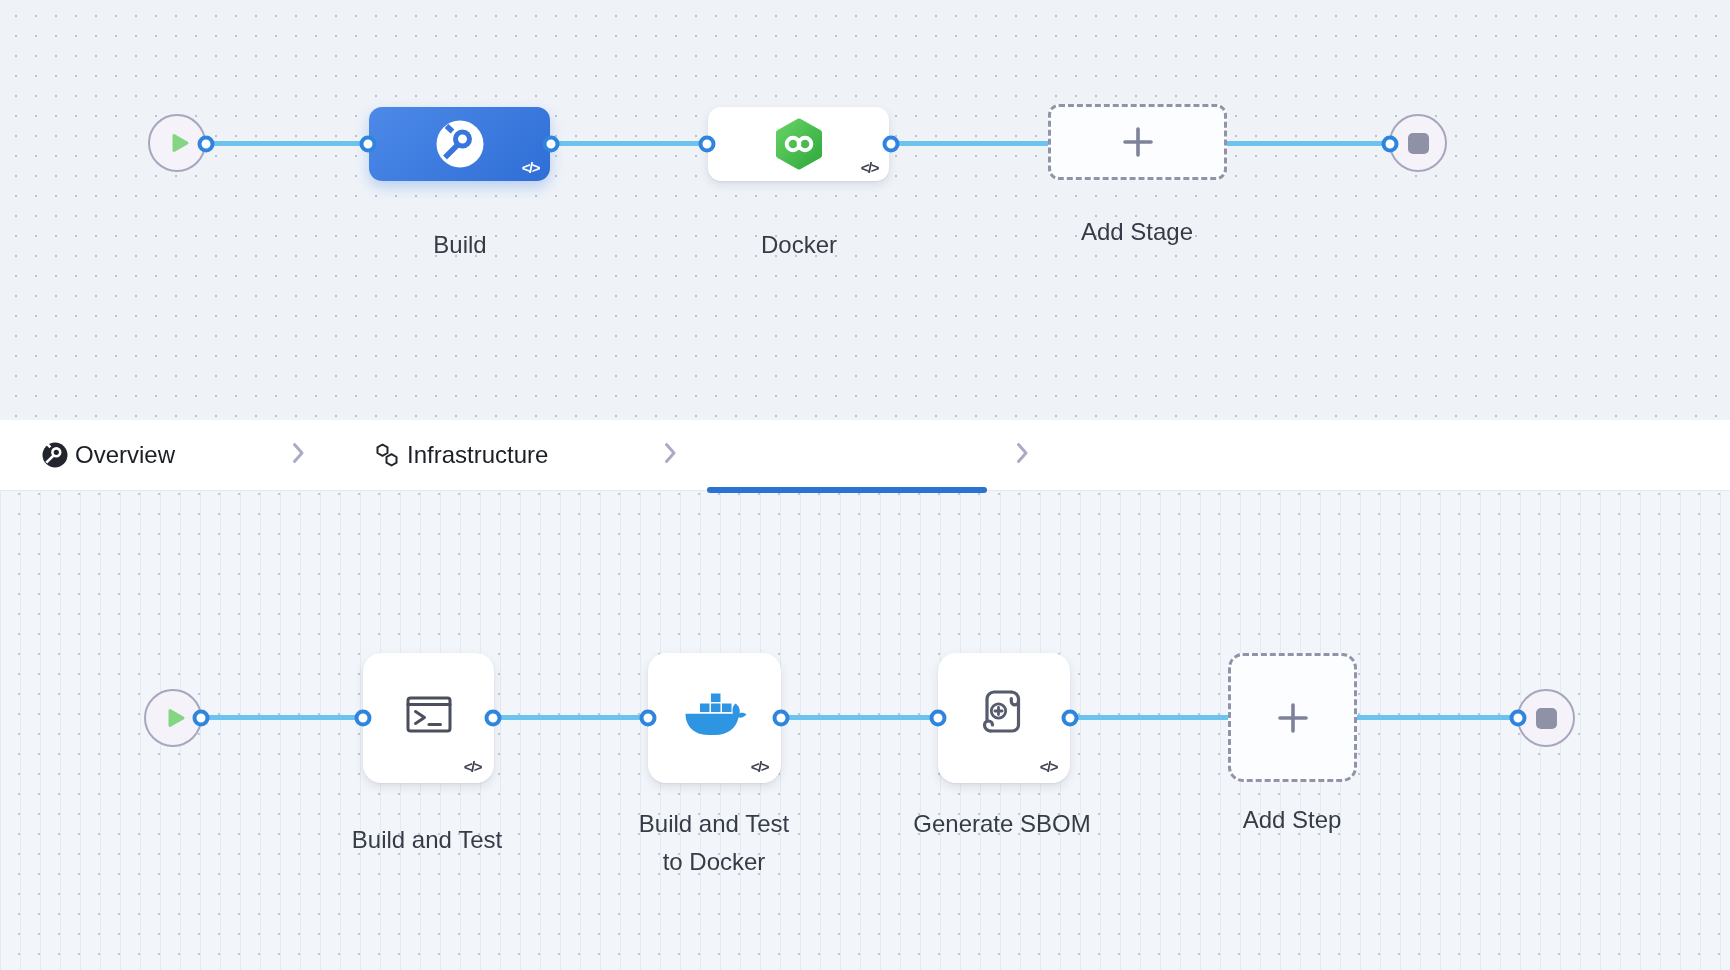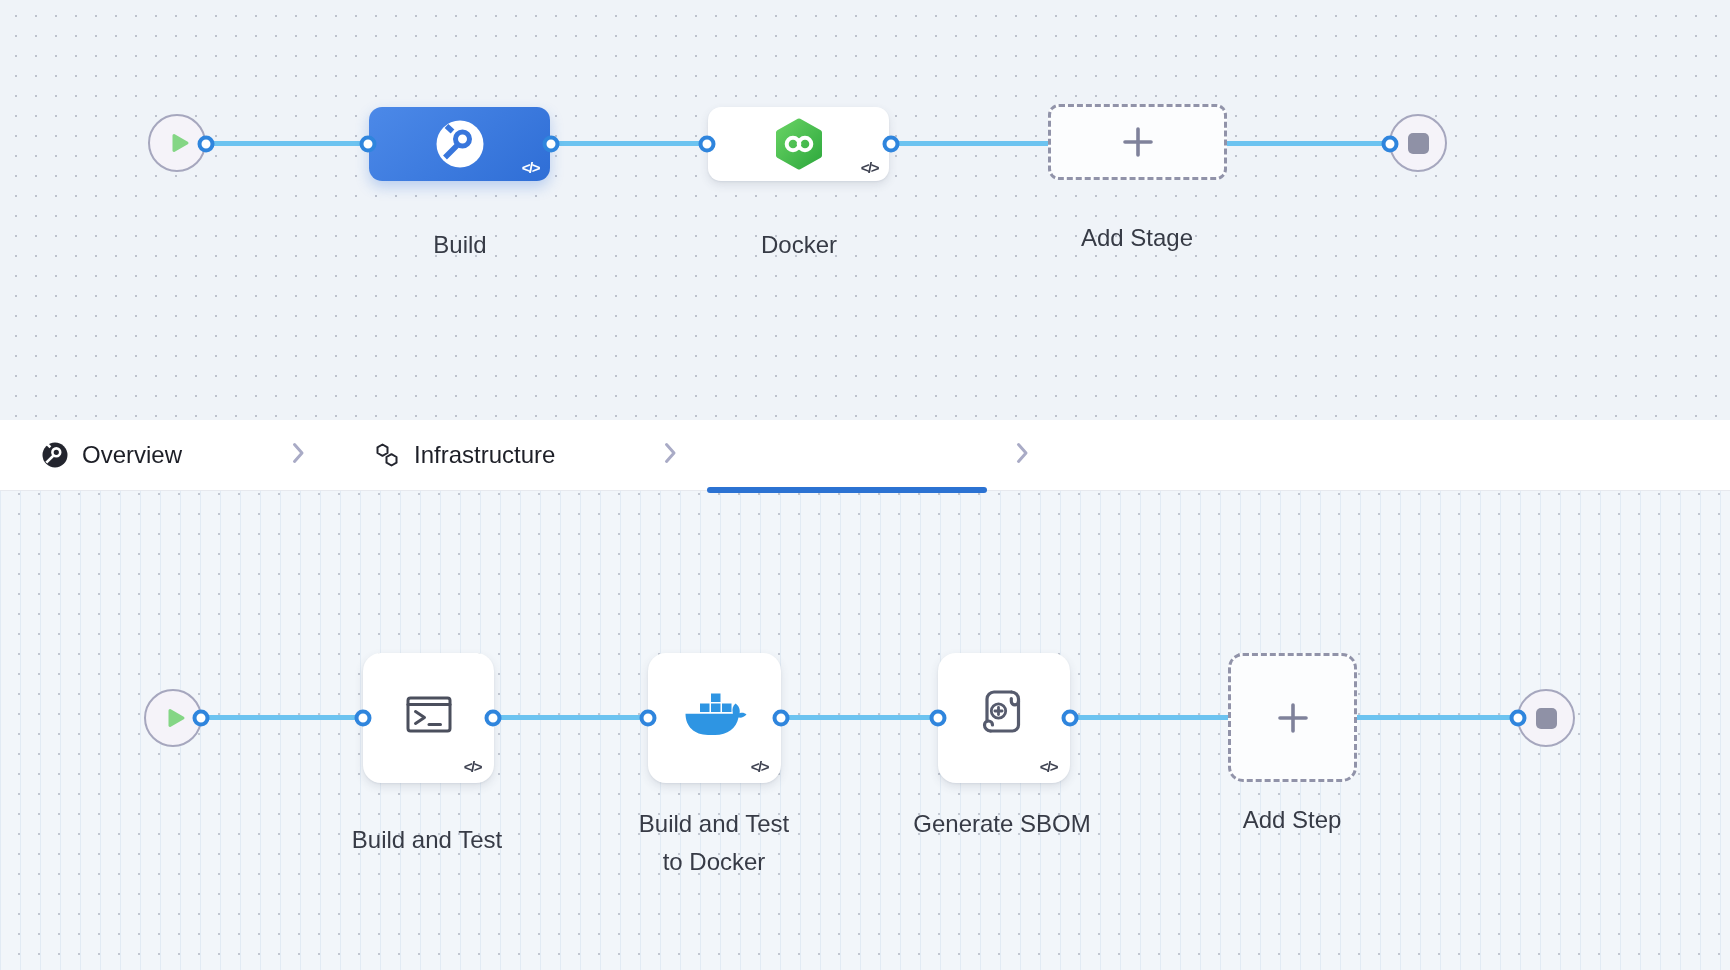--- a/index.html
+++ b/index.html
@@ -23,21 +23,21 @@
     background-position:9px 13px, 0 0;
   }
 
   
   .tabbar {
     position:absolute; left:0; top:420px; width:1730px; height:71px;
     background:#FFFFFF; border-bottom:1px solid #E7E9EE; z-index:6;
   }
   .tab {
     position:absolute; top:0; height:100%;
-    display:inline-flex; align-items:center; gap:12px;
+    display:inline-flex; align-items:center; gap:5px;
     font-size:24px; font-weight:500; color:#1D1F27; cursor:pointer; white-space:nowrap;
   }
   .tab-sep { position:absolute; top:50%; transform:translateY(-50%); }
   .tab-underline {
     position:absolute; left:707px; top:67px; width:280px; height:6px;
     background:#2B72D2; border-radius:3px; z-index:7;
   }
 
   
   .wire { position:absolute; height:5px; background:#6CC3F0; border-radius:3px; z-index:1; }
@@ -156,21 +156,21 @@
 
   <div class="port" style="left:206px; top:144px;"></div>
   <div class="port" style="left:368px; top:144px;"></div>
   <div class="port" style="left:551px; top:144px;"></div>
   <div class="port" style="left:707px; top:144px;"></div>
   <div class="port" style="left:891px; top:144px;"></div>
   <div class="port" style="left:1390px; top:144px;"></div>
 
   <div class="node-label" style="left:460px; top:231px;">Build</div>
   <div class="node-label" style="left:799px; top:231px;">Docker</div>
-  <div class="node-label" style="left:1137px; top:224px;">Add Stage</div>
+  <div class="node-label" style="left:1137px; top:218px;">Add Stage</div>
 
   <div class="tabbar">
 
     <div class="tab" style="left:40px;">
       <span style="display:flex;">
         <svg width="30" height="30" viewBox="0 0 30 30">
           <circle cx="15" cy="15" r="12.5" fill="#23252E"></circle>
           <g stroke="#FFFFFF" stroke-width="2.6" fill="none">
             <circle cx="16.3" cy="12.3" r="3.9"></circle>
             <line x1="7" y1="4" x2="10.4" y2="7.2"></line>

